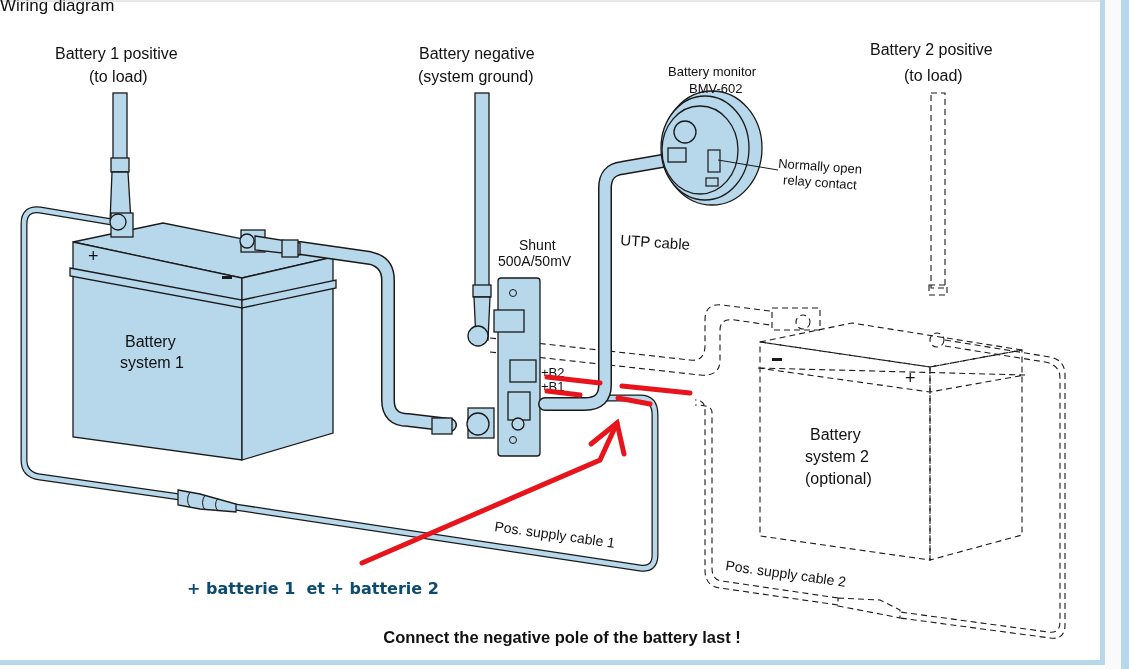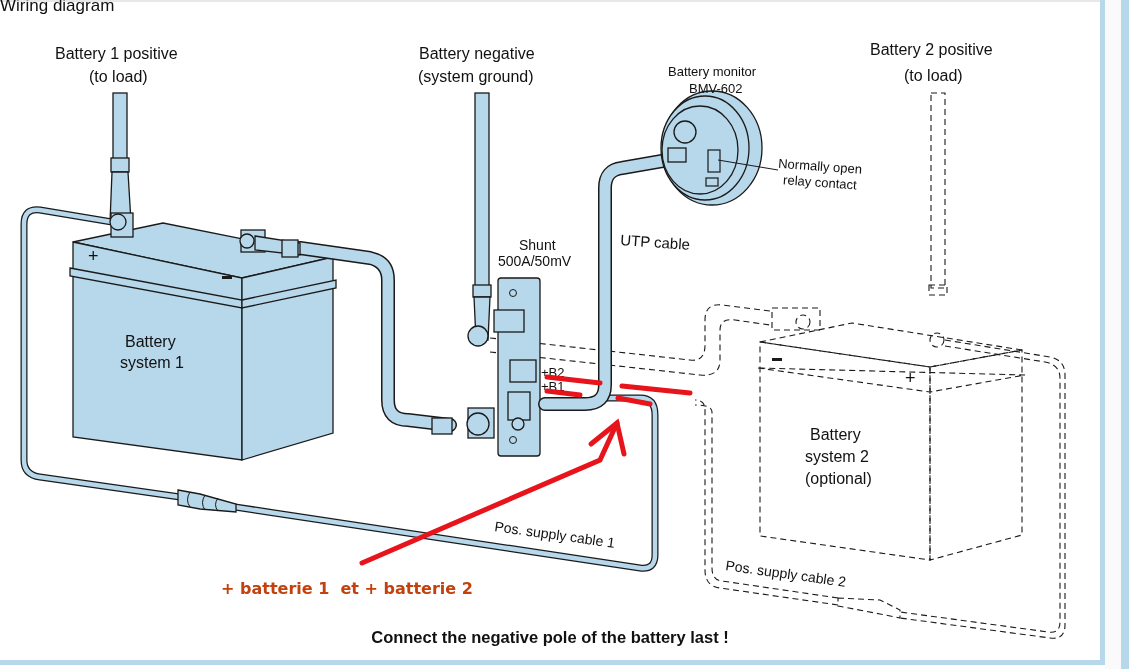--- a/index.html
+++ b/index.html
@@ -5,22 +5,22 @@
   html, body { margin:0; padding:0; background:#ffffff; }
   body { width:1129px; height:669px; position:relative; overflow:hidden; font-family:"Liberation Sans", sans-serif; }
   .frame-top { position:absolute; left:0; top:0; width:1100px; height:2px; background:#e8e8e8; }
   .frame-right { position:absolute; left:1100px; top:0; width:5px; height:664px; background:#b7d7ea; }
   .frame-bottom { position:absolute; left:0; top:660px; width:1105px; height:5px; background:#b7d7ea; }
   .sidebar-gap { position:absolute; left:1105px; top:0; width:16px; height:669px; background:#fafafa; }
   .sidebar-bar { position:absolute; left:1121px; top:0; width:8px; height:669px; background:#b7d7ea; }
   .title { position:absolute; left:0; top:-4px; font-size:17px; color:#111; }
   svg { position:absolute; left:0; top:0; }
   .lbl { font-family:"Liberation Sans", sans-serif; fill:#111; }
-  .red-note { position:absolute; left:221px; top:579px; font-family:"DejaVu Sans", sans-serif; font-weight:bold; font-size:16px; color:#c2410c; white-space:pre; }
-  .footer { position:absolute; left:0; width:1100px; top:628px; text-align:center; font-weight:bold; font-size:16.5px; color:#111; }
+  .red-note { position:absolute; left:187px; top:579px; font-family:"DejaVu Sans", sans-serif; font-weight:bold; font-size:16px; color:#0c4a6e; white-space:pre; }
+  .footer { position:absolute; left:12px; width:1100px; top:628px; text-align:center; font-weight:bold; font-size:16.5px; color:#111; }
 </style>
 </head>
 <body>
 
 <div class="frame-top"></div>
 <div class="frame-right"></div>
 <div class="frame-bottom"></div>
 <div class="sidebar-gap"></div>
 <div class="sidebar-bar"></div>
 

